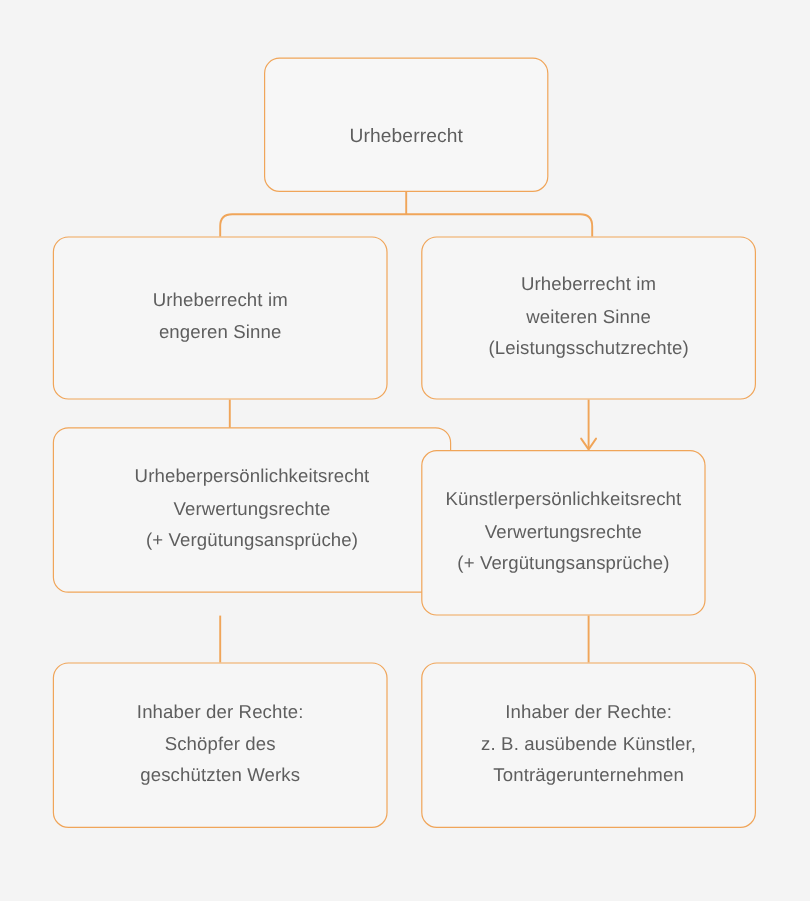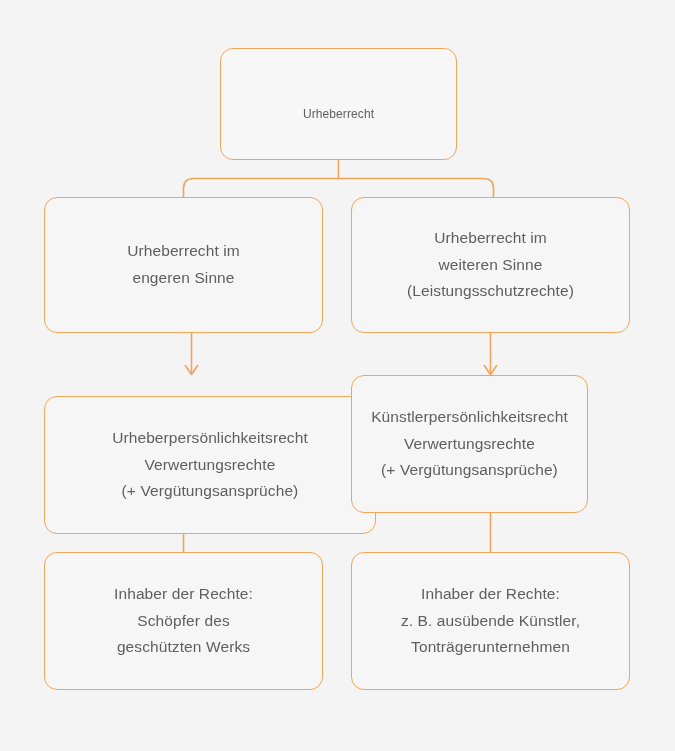--- a/index.html
+++ b/index.html
@@ -38,21 +38,21 @@
   }
   .node-label {
     color: #5e5e5e;
     font-size: 15.5px;
     line-height: 1.72;
     letter-spacing: 0.1px;
     white-space: pre-line;
     padding: 0 10px;
   }
   .node-label.root-label {
-    font-size: 12px;
+    font-size: 16px;
     margin-top: 20px;
   }
   .node-box.root {
     background: #f7f7f7;
   }
 </style>
 </head>
 <body>
 
 <div id="diagram-root">
@@ -84,21 +84,21 @@
     <span class="node-label">Urheberrecht im
 engeren Sinne</span>
   </div>
 
   <div class="node-box" style="left:351px; top:197px; width:279px; height:136px;">
     <span class="node-label">Urheberrecht im
 weiteren Sinne
 (Leistungsschutzrechte)</span>
   </div>
 
-  <div class="node-box" style="left:44px; top:396px; width:332px; height:138px;">
+  <div class="node-box" style="left:44px; top:356px; width:332px; height:138px;">
     <span class="node-label">Urheberpersönlichkeitsrecht
 Verwertungsrechte
 (+ Vergütungsansprüche)</span>
   </div>
 
   <div class="node-box" style="left:351px; top:375px; width:237px; height:138px;">
     <span class="node-label">Künstlerpersönlichkeitsrecht
 Verwertungsrechte
 (+ Vergütungsansprüche)</span>
   </div>

